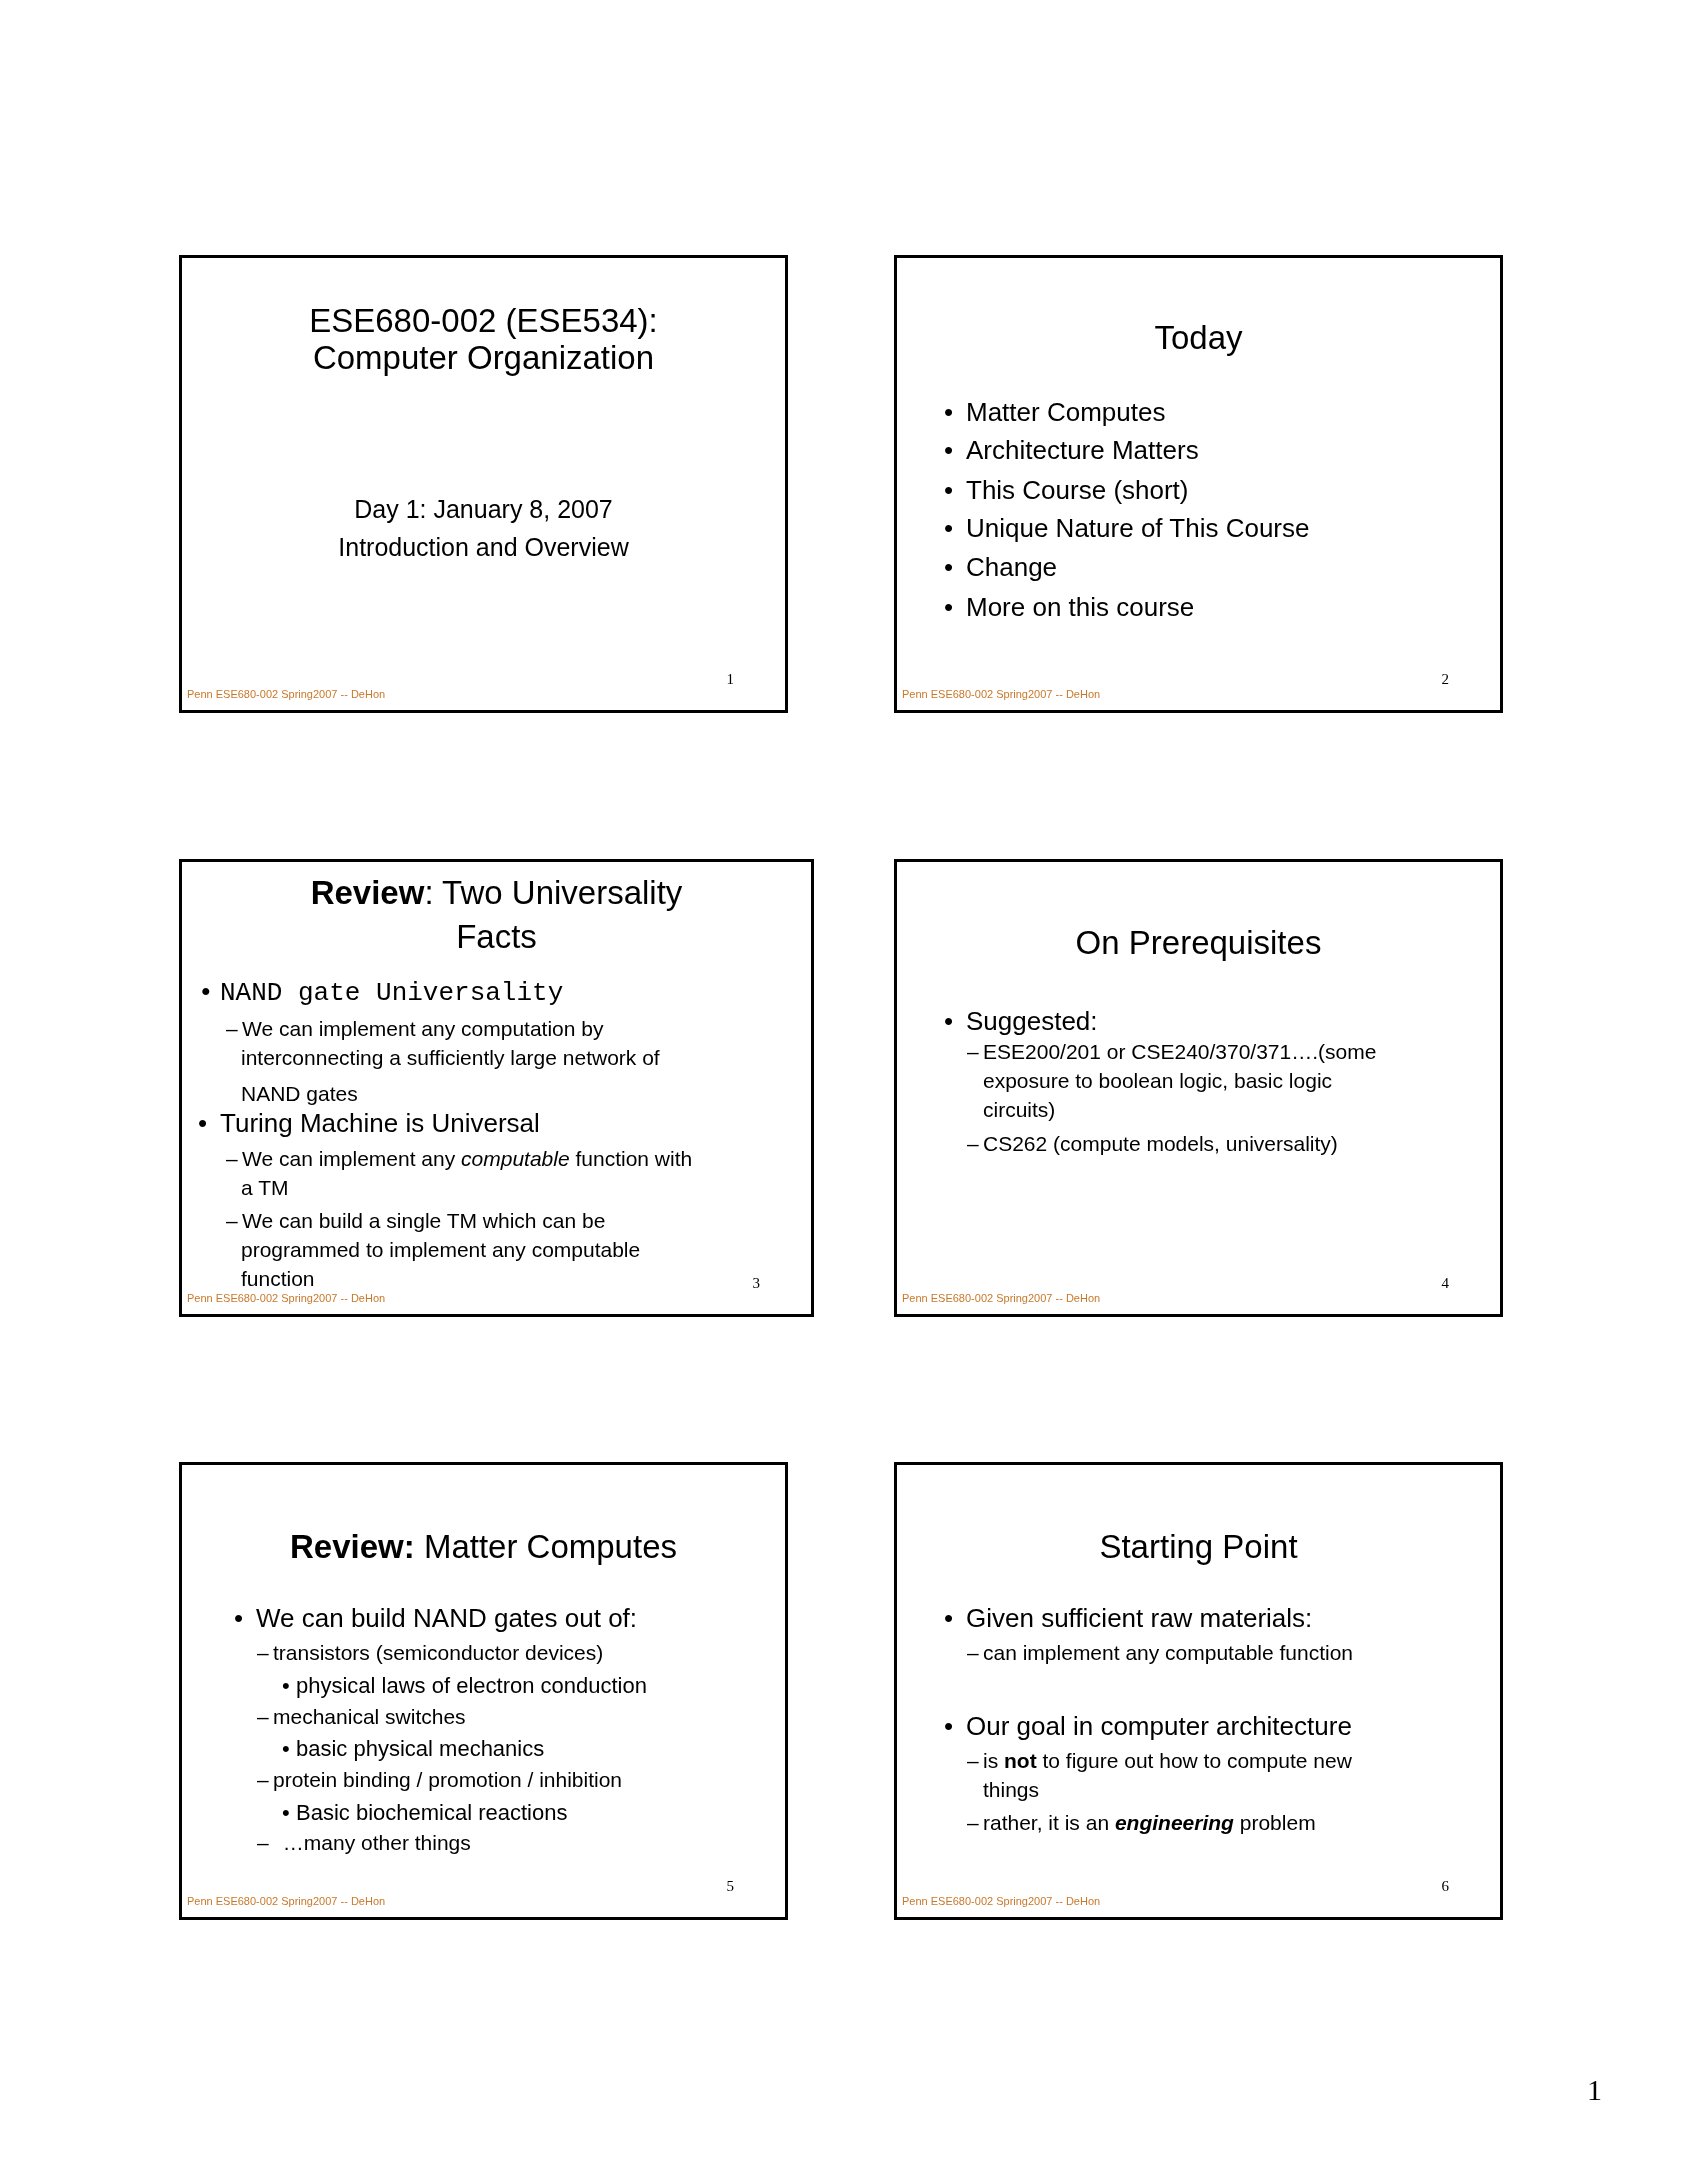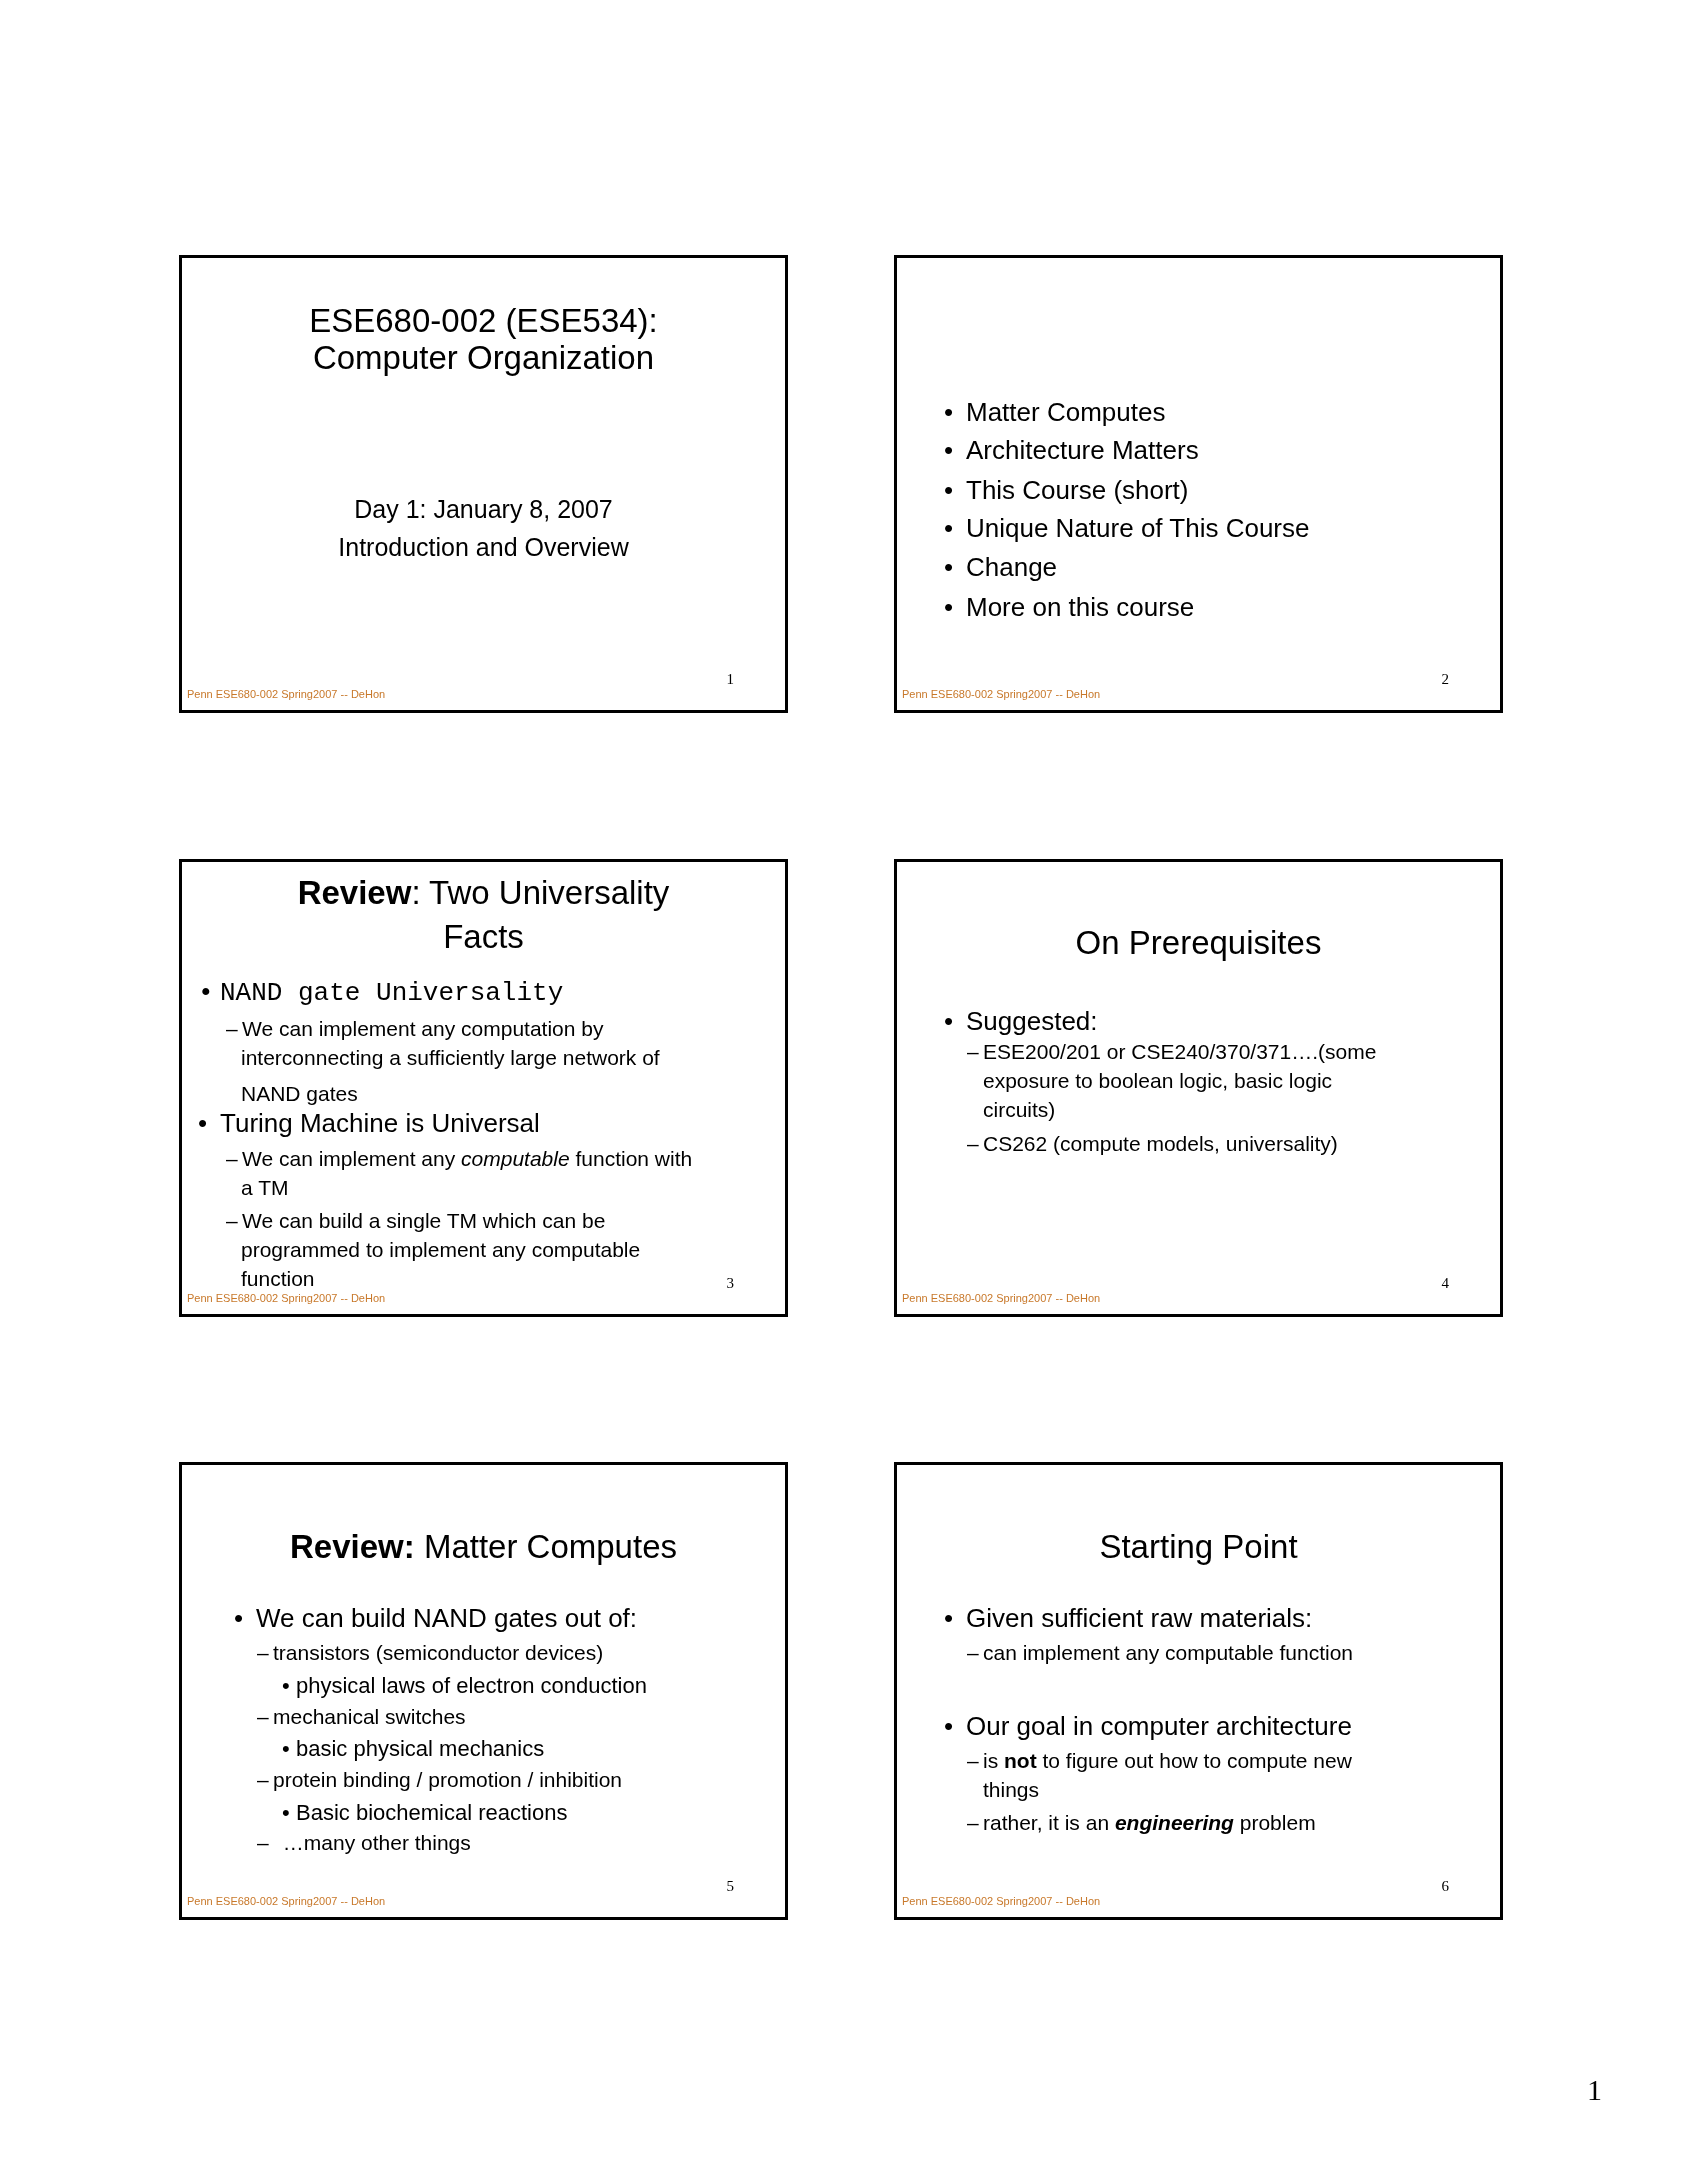--- a/index.html
+++ b/index.html
@@ -43,31 +43,32 @@
 <div class="slide" style="left:179px; top:255px;">
   <div class="line center title" style="top:46px;">ESE680-002 (ESE534):</div>
   <div class="line center title" style="top:83px;">Computer Organization</div>
   <div class="line center lvl1" style="top:239px; font-size:25px;">Day 1:  January 8, 2007</div>
   <div class="line center lvl1" style="top:277px; font-size:25px;">Introduction and Overview</div>
   <div class="slide-num">1</div>
   <div class="footer">Penn ESE680-002 Spring2007 -- DeHon</div>
 </div>
 
 <div class="slide" style="left:894px; top:255px;">
+  <div class="line center title" style="top:63px;">Today</div>
   <div class="line lvl1" style="left:47px; top:141px;"><span class="bullet-glyph">•</span><span>Matter Computes</span></div>
   <div class="line lvl1" style="left:47px; top:179px;"><span class="bullet-glyph">•</span><span>Architecture Matters</span></div>
   <div class="line lvl1" style="left:47px; top:219px;"><span class="bullet-glyph">•</span><span>This Course (short)</span></div>
   <div class="line lvl1" style="left:47px; top:257px;"><span class="bullet-glyph">•</span><span>Unique Nature of This Course</span></div>
   <div class="line lvl1" style="left:47px; top:296px;"><span class="bullet-glyph">•</span><span>Change</span></div>
   <div class="line lvl1" style="left:47px; top:336px;"><span class="bullet-glyph">•</span><span>More on this course</span></div>
   <div class="slide-num">2</div>
   <div class="footer">Penn ESE680-002 Spring2007 -- DeHon</div>
 </div>
 
-<div class="slide" style="left:179px; top:859px;">
+<div class="slide" style="left:179px; top:859px;padding-left:26px;">
   <div class="line center title" style="top:14px;"><b>Review</b><span>: Two Universality</span></div>
   <div class="line center title" style="top:58px;">Facts</div>
 
   <div class="line lvl1" style="left:16px; top:118px;font-family:Liberation Mono, monospace;"><span class="bullet-glyph">•</span><span>NAND gate Universality</span></div>
   <div class="line lvl2" style="left:44px; top:156px;"><span class="dash-glyph">–</span><span>We can implement any computation by</span></div>
   <div class="line lvl2" style="left:59px; top:185px;">interconnecting a sufficiently large network of</div>
   <div class="line lvl2" style="left:59px; top:221px;">NAND gates</div>
 
   <div class="line lvl1" style="left:16px; top:248px;"><span class="bullet-glyph">•</span><span>Turing Machine is Universal</span></div>
   <div class="line lvl2" style="left:44px; top:286px;"><span class="dash-glyph">–</span><span>We can implement any </span><i>computable</i><span> function with</span></div>

